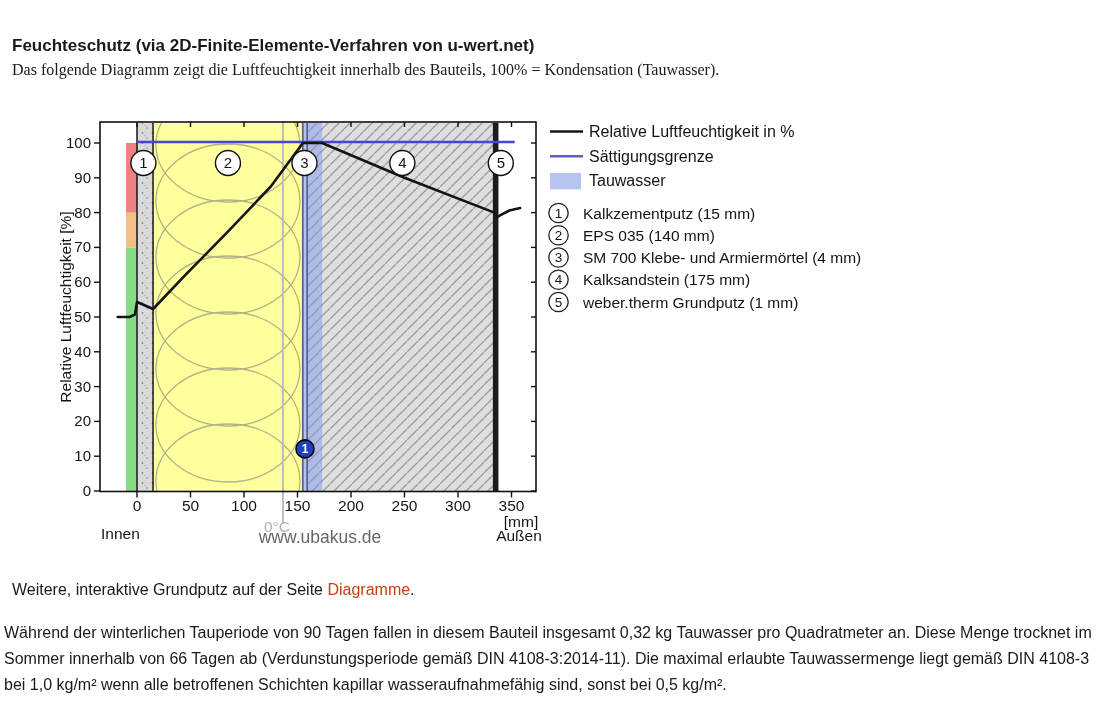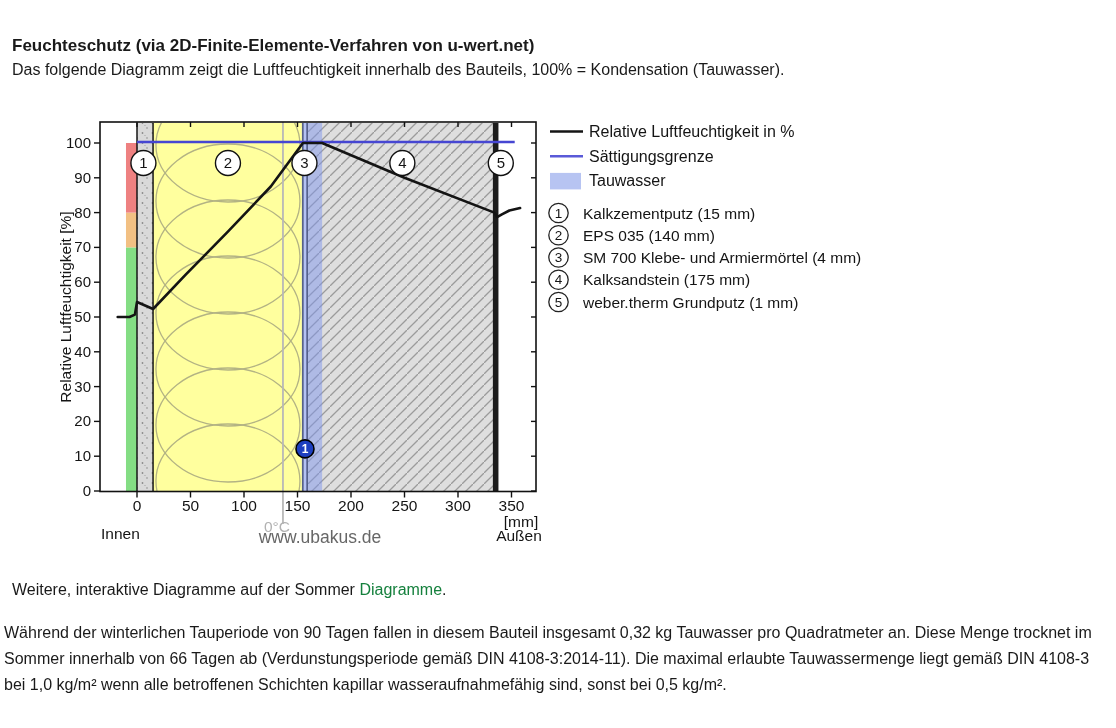--- a/index.html
+++ b/index.html
@@ -1,22 +1,22 @@
 <!DOCTYPE html>
 <html><head>
 <meta charset="utf-8">
 <style>
   html,body{margin:0;padding:0;background:#fff;}
   body{width:1116px;height:728px;position:relative;overflow:hidden;
        font-family:"Liberation Sans",sans-serif;color:#1a1a1a;}
   .abs{position:absolute;}
   .title{left:12px;top:12px;font-size:17px;font-weight:bold;margin-top:24px;}
-  .intro{left:12px;top:61px;font-size:16px;}
+  .intro{left:12px;top:61px;font-size:16px;font-family:Liberation Serif, serif;}
   .more{left:12px;top:581px;font-size:16px;}
-  .link{color:#15803d;cursor:pointer;}
+  .link{color:#c2410c;cursor:pointer;}
   .para{left:4px;top:620px;width:1096px;font-size:16px;line-height:26px;}
   svg{position:absolute;left:0;top:0;}
   svg text{font-family:"Liberation Sans",sans-serif;}
   svg text:not([fill]){fill:#141414;}
 </style>
 </head>
 <body>
 
 <svg id="chart-svg" width="1116" height="728" viewBox="0 0 1116 728">
   <defs>
@@ -175,14 +175,14 @@
       <text x="558.5" y="284.45" text-anchor="middle" font-size="13.5">4</text>
       <text x="583" y="285.25" font-size="15.5">Kalksandstein (175 mm)</text>
       <circle cx="558.5" cy="302" r="9.7" fill="#fff" stroke="#222" stroke-width="1.3"></circle>
       <text x="558.5" y="306.7" text-anchor="middle" font-size="13.5">5</text>
       <text x="583" y="307.5" font-size="15.5">weber.therm Grundputz (1 mm)</text>
     </g>
 </svg>
 
 <div class="abs title">Feuchteschutz (via 2D-Finite-Elemente-Verfahren von u-wert.net)</div>
 <div class="abs intro">Das folgende Diagramm zeigt die Luftfeuchtigkeit innerhalb des Bauteils, 100% = Kondensation (Tauwasser).</div>
-<div class="abs more"><span>Weitere, interaktive Diagramme auf der Sommer </span><span class="link">Diagramme</span><span>.</span></div>
+<div class="abs more"><span>Weitere, interaktive Grundputz auf der Seite </span><span class="link">Diagramme</span><span>.</span></div>
 <div class="abs para">Während der winterlichen Tauperiode von 90 Tagen fallen in diesem Bauteil insgesamt 0,32 kg Tauwasser pro Quadratmeter an. Diese Menge trocknet im Sommer innerhalb von 66 Tagen ab (Verdunstungsperiode gemäß DIN 4108-3:2014-11). Die maximal erlaubte Tauwassermenge liegt gemäß DIN 4108-3 bei 1,0 kg/m² wenn alle betroffenen Schichten kapillar wasseraufnahmefähig sind, sonst bei 0,5 kg/m².</div>
 
 </body></html>

